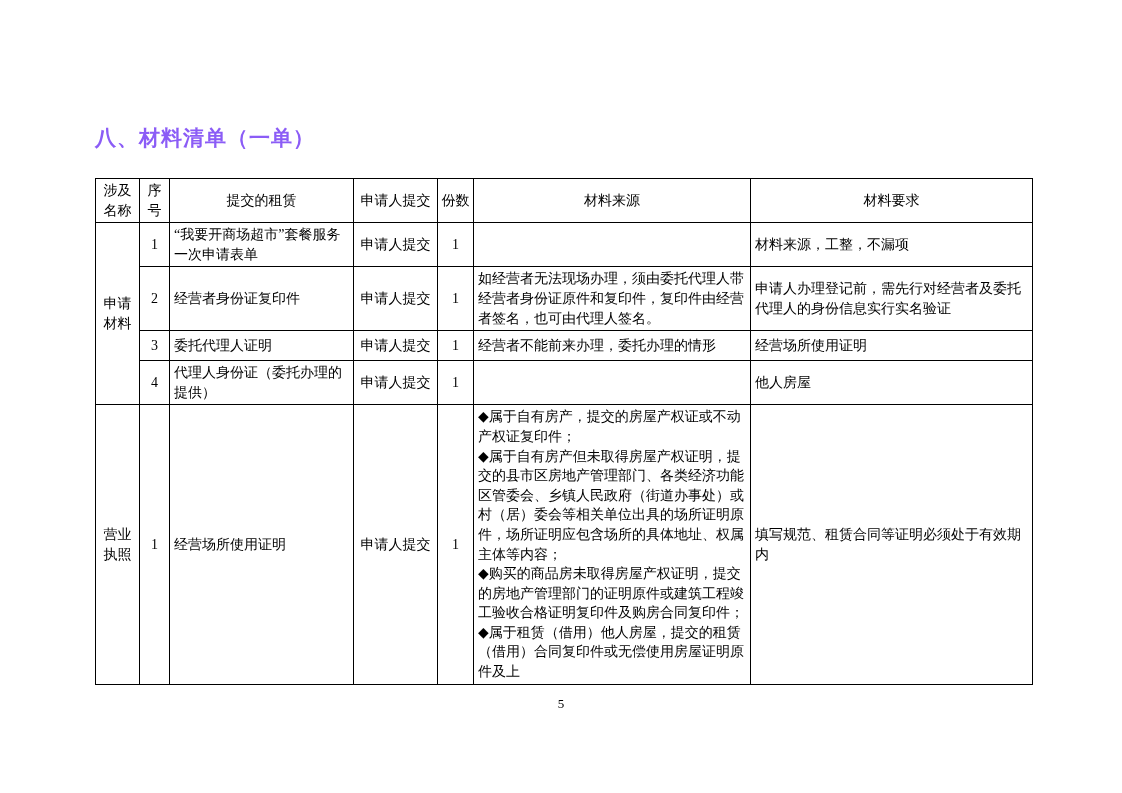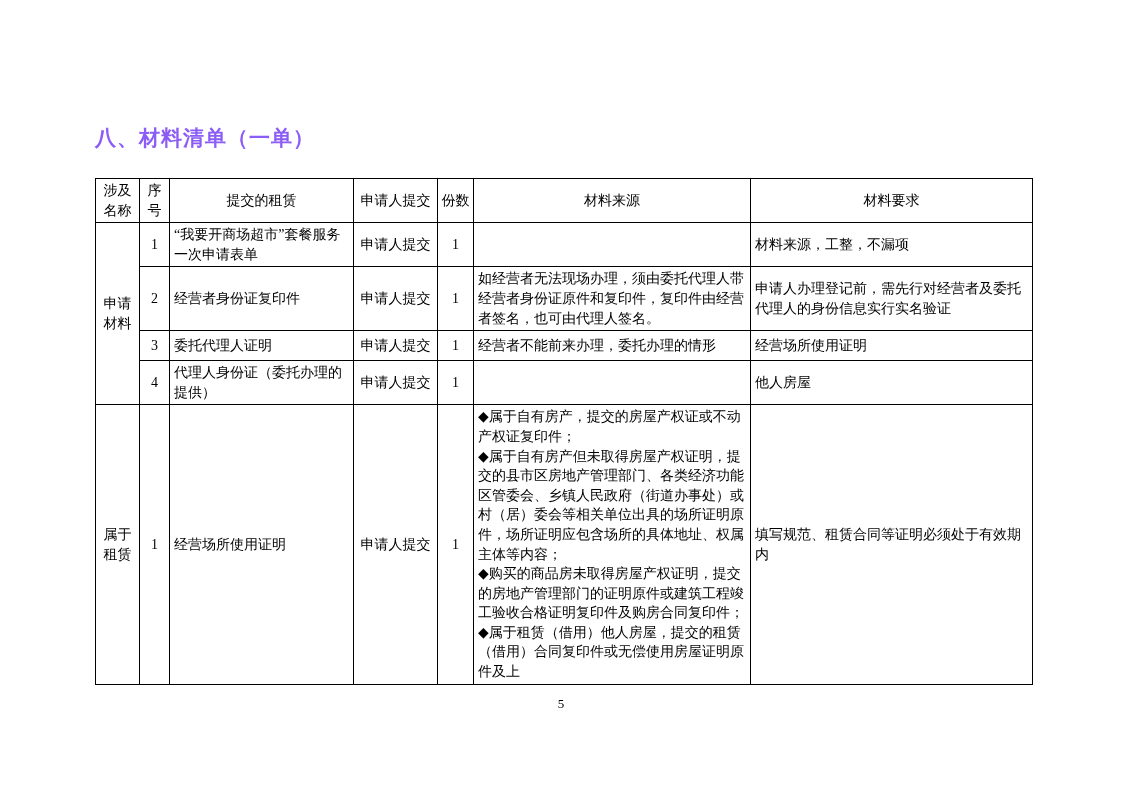--- a/index.html
+++ b/index.html
@@ -117,21 +117,21 @@
       </tr>
       <tr style="height:42px;">
         <td class="c-center">4</td>
         <td class="c-left">代理人身份证（委托办理的提供）</td>
         <td class="c-center">申请人提交</td>
         <td class="c-center">1</td>
         <td class="c-left"></td>
         <td class="c-left">他人房屋</td>
       </tr>
       <tr style="height:260px;">
-        <td class="c-center">属于租赁</td>
+        <td class="c-center">营业执照</td>
         <td class="c-center">1</td>
         <td class="c-left">经营场所使用证明</td>
         <td class="c-center">申请人提交</td>
         <td class="c-center">1</td>
         <td class="c-pre">◆属于自有房产，提交的房屋产权证或不动产权证复印件；
 ◆属于自有房产但未取得房屋产权证明，提交的县市区房地产管理部门、各类经济功能区管委会、乡镇人民政府（街道办事处）或村（居）委会等相关单位出具的场所证明原件，场所证明应包含场所的具体地址、权属主体等内容；
 ◆购买的商品房未取得房屋产权证明，提交的房地产管理部门的证明原件或建筑工程竣工验收合格证明复印件及购房合同复印件；
 ◆属于租赁（借用）他人房屋，提交的租赁（借用）合同复印件或无偿使用房屋证明原件及上</td>
         <td class="c-left">填写规范、租赁合同等证明必须处于有效期内</td>
       </tr>

